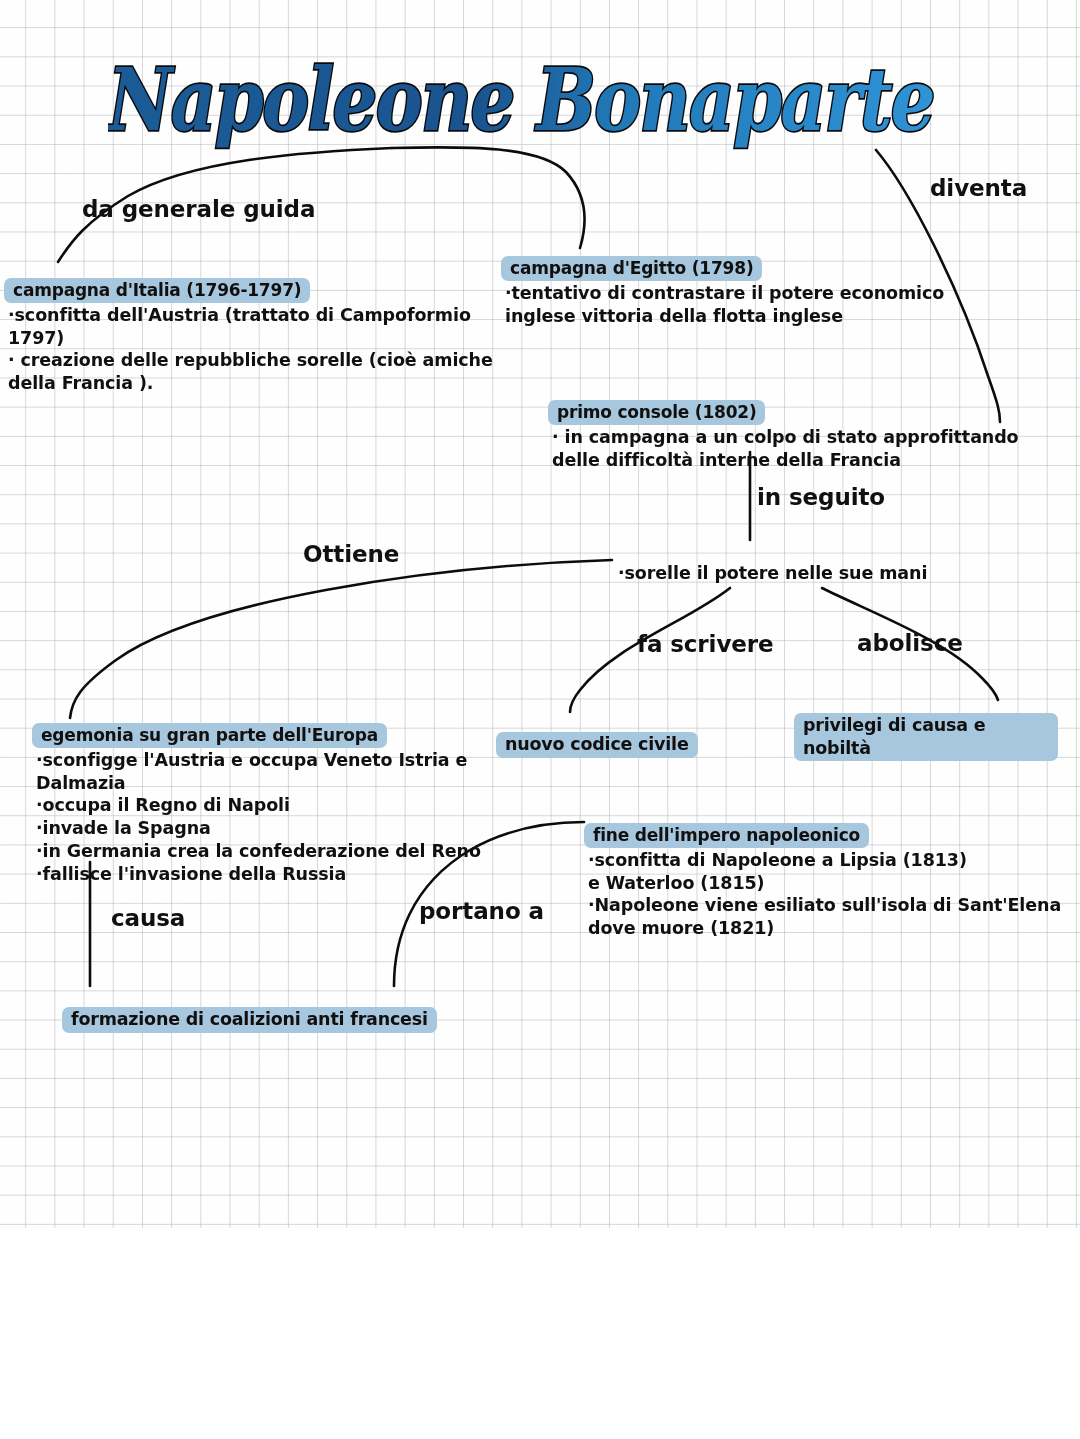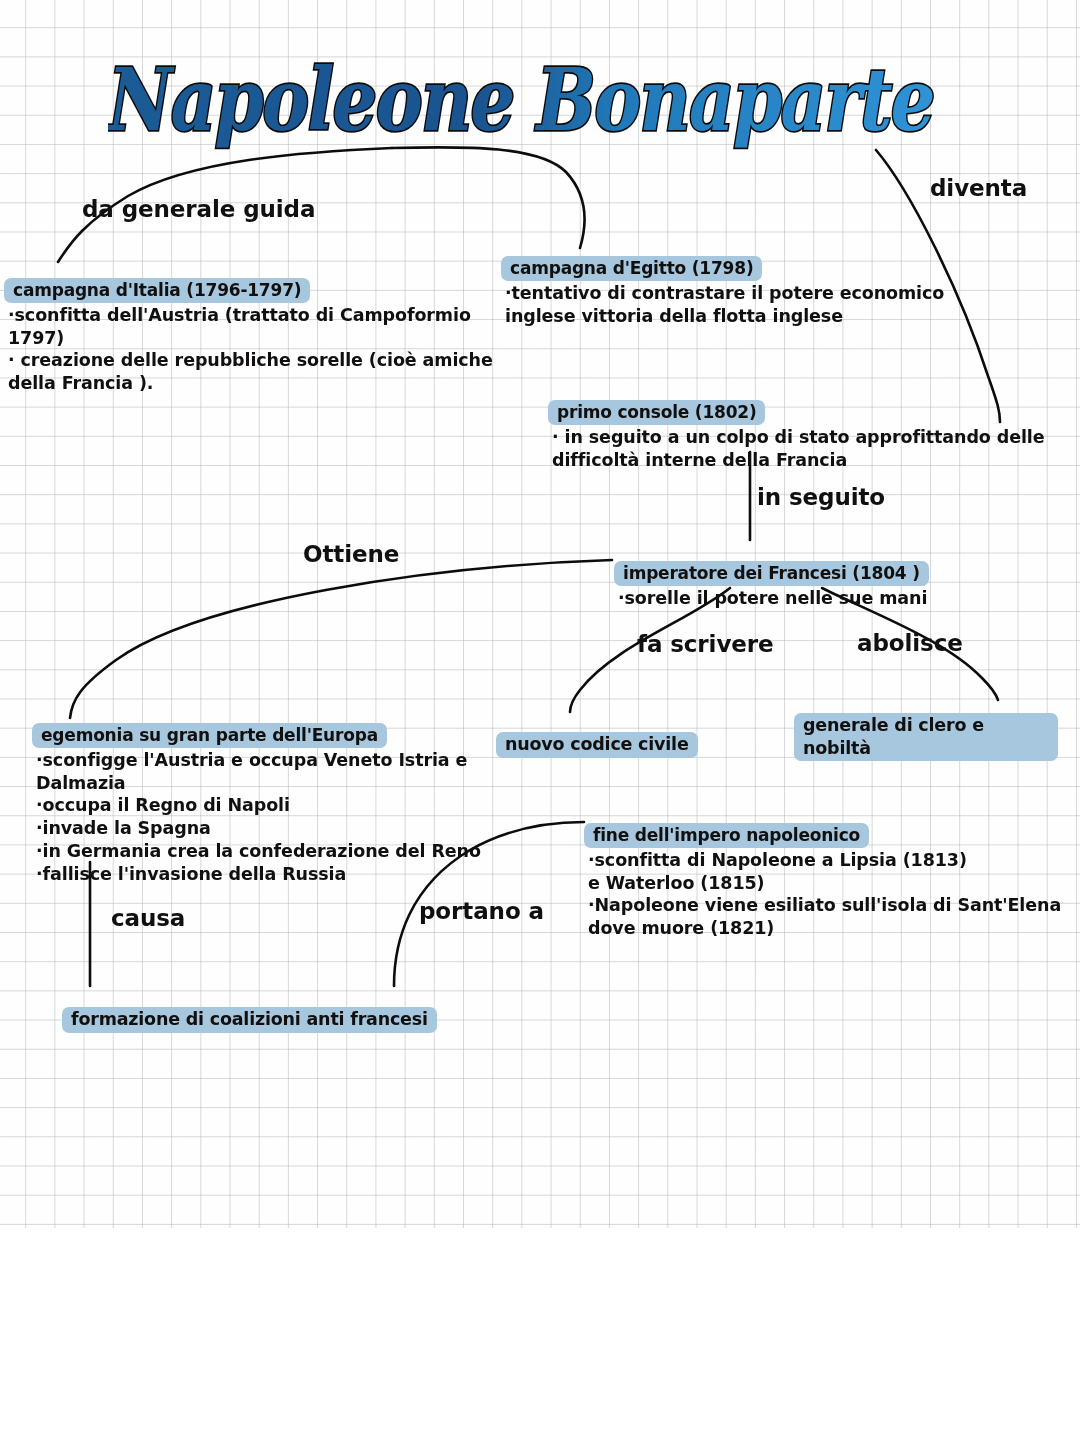--- a/index.html
+++ b/index.html
@@ -151,43 +151,42 @@
 · creazione delle repubbliche sorelle (cioè amiche della Francia ).</span>
   </div>
 
   <div class="node" id="node-campagna-egitto">
     <span class="hl">campagna d'Egitto (1798)</span>
     <span class="body">·tentativo di contrastare il potere economico inglese vittoria della flotta inglese</span>
   </div>
 
   <div class="node" id="node-primo-console">
     <span class="hl">primo console (1802)</span>
-    <span class="body">· in seguito a un colpo di stato approfittando delle difficoltà interne della Francia</span>
+    <span class="body">· in campagna a un colpo di stato approfittando delle difficoltà interne della Francia</span>
   </div>
 
   <div class="node" id="node-imperatore">
-    <span class="hl">imperatore dei Francesi (1804 )</span>
     <span class="body">·sorelle il potere nelle sue mani</span>
   </div>
 
   <div class="node" id="node-egemonia">
     <span class="hl">egemonia su gran parte dell'Europa</span>
     <span class="body">·sconfigge l'Austria e occupa Veneto Istria e Dalmazia
 ·occupa il Regno di Napoli
 ·invade la Spagna
 ·in Germania crea la confederazione del Reno
 ·fallisce l'invasione della Russia</span>
   </div>
 
   <div class="node pill-only" id="node-codice">
     <span class="hl">nuovo codice civile</span>
   </div>
 
   <div class="node pill-only" id="node-privilegi">
-    <span class="hl">generale di clero e nobiltà</span>
+    <span class="hl">privilegi di causa e nobiltà</span>
   </div>
 
   <div class="node" id="node-fine-impero">
     <span class="hl">fine dell'impero napoleonico</span>
     <span class="body">·sconfitta di Napoleone a Lipsia (1813)
  e Waterloo (1815)
 ·Napoleone viene esiliato sull'isola di Sant'Elena dove muore (1821)</span>
   </div>
 
   <div class="node pill-only" id="node-coalizioni">

